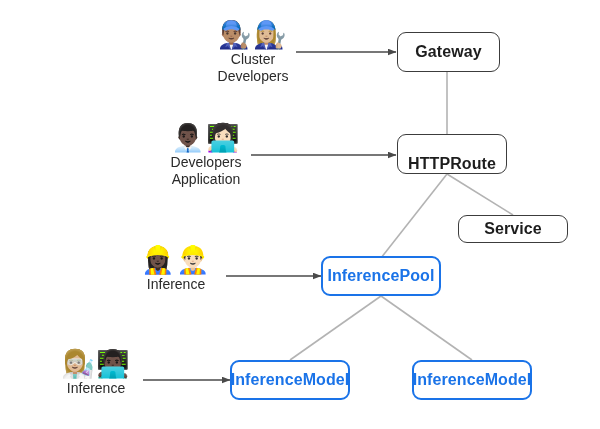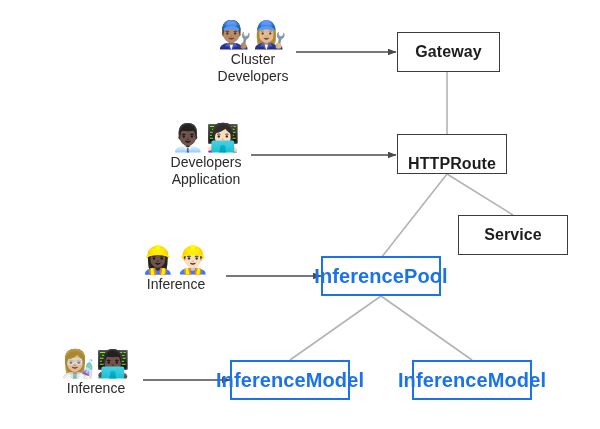--- a/index.html
+++ b/index.html
@@ -24,35 +24,35 @@
     width: 600px;
     height: 429px;
     pointer-events: none;
   }
   .node {
     position: absolute;
     box-sizing: border-box;
     display: flex;
     align-items: center;
     justify-content: center;
-    border-radius: 0;
+    border-radius: 9px;
     background: #ffffff;
     font-weight: bold;
     letter-spacing: 0.1px;
     white-space: nowrap;
   }
   .node.k8s {
     border: 1.6px solid #3c3c3c;
     color: #1d1d1d;
     font-size: 16px;
   }
   .node.gie {
     border: 2px solid #1a73e8;
     color: #1a73e8;
-    font-size: 20px;
+    font-size: 16px;
   }
   .actor {
     position: absolute;
     display: flex;
     flex-direction: column;
     align-items: center;
     text-align: center;
   }
   .actor-emojis {
     font-size: 27px;
@@ -93,21 +93,21 @@
   </svg>
 
   <div class="node k8s" style="left:397px; top:32px; width:103px; height:40px;">
     <span>Gateway</span>
   </div>
 
   <div class="node k8s" style="left:397px; top:134px; width:110px; height:40px;align-items:flex-end;">
     <span>HTTPRoute</span>
   </div>
 
-  <div class="node k8s" style="left:458px; top:215px; width:110px; height:40px;">
+  <div class="node k8s" style="left:458px; top:215px; width:110px; height:28px;">
     <span>Service</span>
   </div>
 
   <div class="node gie" style="left:321px; top:256px; width:120px; height:40px;">
     <span>InferencePool</span>
   </div>
 
   <div class="node gie" style="left:230px; top:360px; width:120px; height:40px;">
     <span>InferenceModel</span>
   </div>

